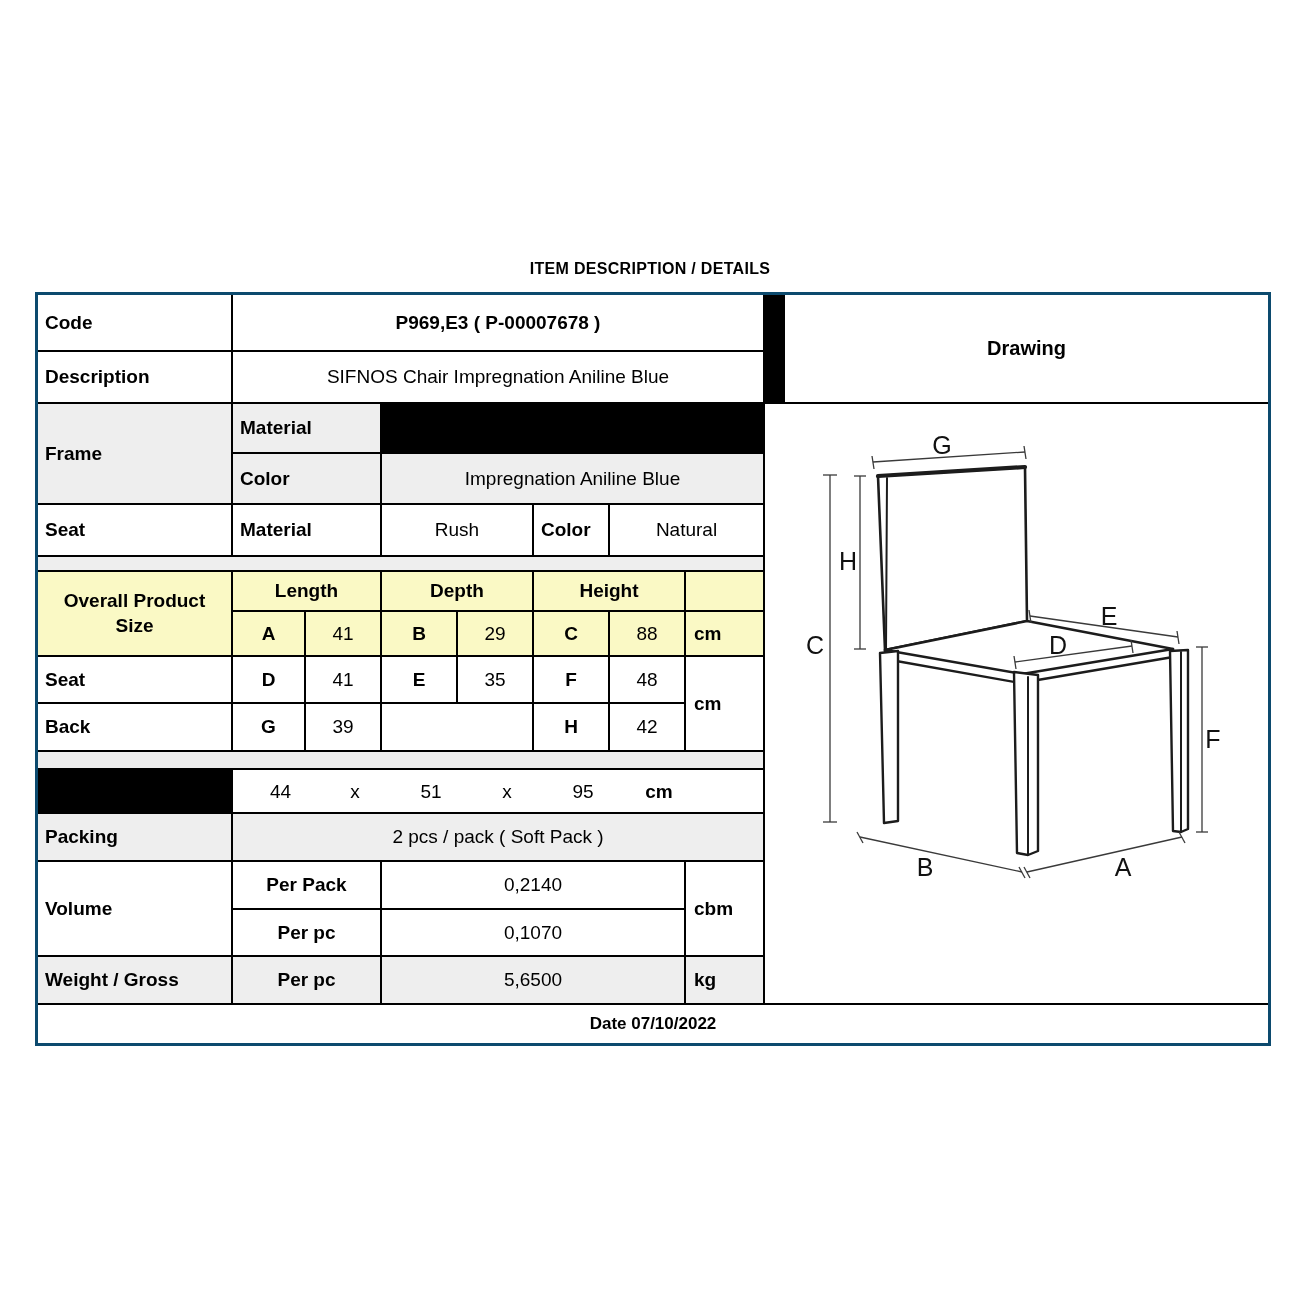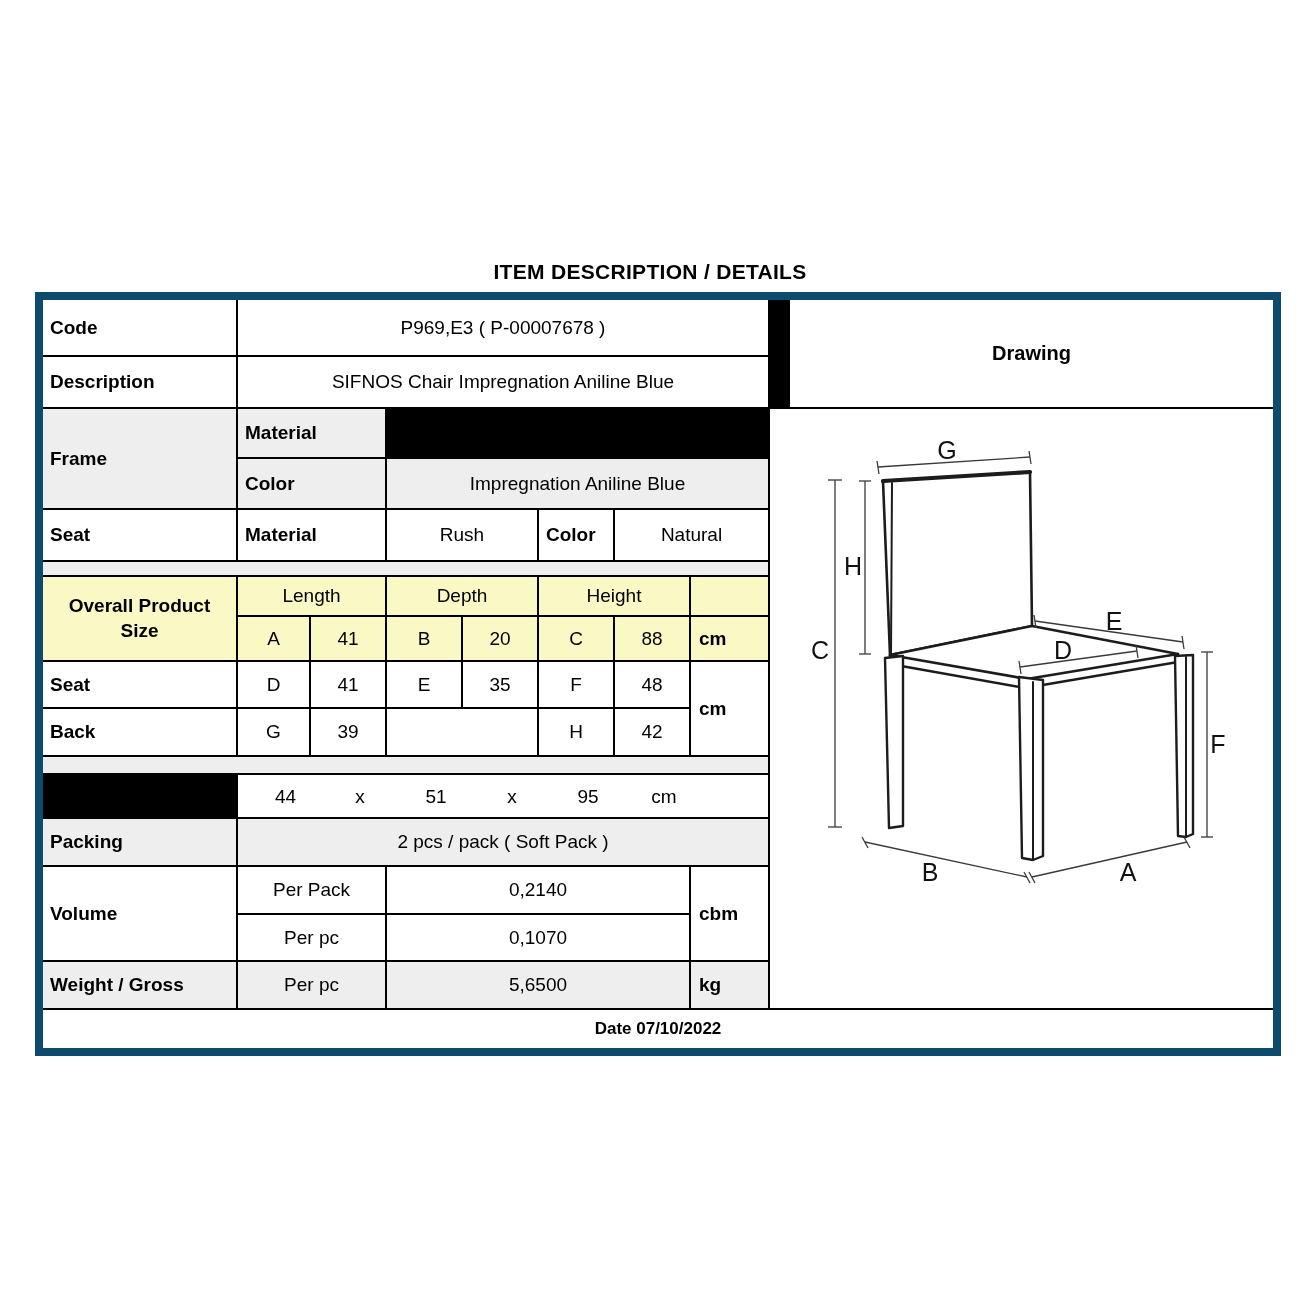--- a/index.html
+++ b/index.html
@@ -2,33 +2,33 @@
 <html style="--row-gray: #EEEEEE; --row-yellow: #FAF9C5; --border: #000000;"><head>
 <meta charset="utf-8">
 <style>
   html,body{margin:0;padding:0;}
   body{
     width:1300px;height:1300px;background:#ffffff;position:relative;
     font-family:"Liberation Sans", sans-serif;color:#000;
   }
   .title{
     position:absolute;top:260px;left:0;width:1300px;text-align:center;
-    font-size:21px;font-weight:700;letter-spacing:.3px;
+    font-size:16px;font-weight:700;letter-spacing:.3px;
   }
   .sheet{
     position:absolute;left:35px;top:292px;
     display:grid;
     grid-template-columns:193px 71px 74px 74px 74px 74px 74px 77px 503px;
     grid-template-rows:55px 50px 48px 49px 50px 13px 38px 43px 45px 46px 16px 42px 46px 46px 45px 46px 38px;
-    gap:2px;background:#000;border:8px solid #0c4a6e;
+    gap:2px;background:#000;border:3px solid #0c4a6e;
   }
   .cell{background:#fff;display:flex;align-items:center;font-size:19px;overflow:hidden;}
   .lbl{font-weight:700;padding-left:7px;}
   .ctr{justify-content:center;text-align:center;}
-  .b{font-weight:400;}
+  .b{font-weight:700;}
   .gray{background:var(--row-gray,#EEEEEE);}
   .yellow{background:var(--row-yellow,#FAF9C5);}
   .unit{font-weight:700;padding-left:8px;}
   .two-line{flex-direction:column;justify-content:center;line-height:1.3;font-weight:700;text-align:center;}
   .ps-grid{display:grid;grid-template-columns:73px 76px 76px 76px 76px 76px 1fr;width:100%;height:100%;}
   .ps-grid span{display:flex;justify-content:center;align-items:center;}
   .date-cell{font-size:17px;font-weight:700;text-align:center;}
   .drawing-head{font-weight:700;font-size:20px;margin-left:20px;}
   .drawing-cell{padding:0;}
   svg{display:block;}
@@ -131,21 +131,21 @@
     <span>Overall Product</span>
     <span>Size</span>
   </div>
   <div class="cell yellow ctr b" style="grid-area:7/2/8/4">Length</div>
   <div class="cell yellow ctr b" style="grid-area:7/4/8/6">Depth</div>
   <div class="cell yellow ctr b" style="grid-area:7/6/8/8">Height</div>
   <div class="cell yellow" style="grid-area:7/8/8/9"></div>
   <div class="cell yellow ctr b" style="grid-area:8/2/9/3">A</div>
   <div class="cell yellow ctr" style="grid-area:8/3/9/4">41</div>
   <div class="cell yellow ctr b" style="grid-area:8/4/9/5">B</div>
-  <div class="cell yellow ctr" style="grid-area:8/5/9/6">20</div>
+  <div class="cell yellow ctr" style="grid-area:8/5/9/6">29</div>
   <div class="cell yellow ctr b" style="grid-area:8/6/9/7">C</div>
   <div class="cell yellow ctr" style="grid-area:8/7/9/8">88</div>
   <div class="cell yellow unit" style="grid-area:8/8/9/9">cm</div>
 
   <div class="cell lbl" style="grid-area:9/1/10/2">Seat</div>
   <div class="cell ctr b" style="grid-area:9/2/10/3">D</div>
   <div class="cell ctr" style="grid-area:9/3/10/4">41</div>
   <div class="cell ctr b" style="grid-area:9/4/10/5">E</div>
   <div class="cell ctr" style="grid-area:9/5/10/6">35</div>
   <div class="cell ctr b" style="grid-area:9/6/10/7">F</div>

